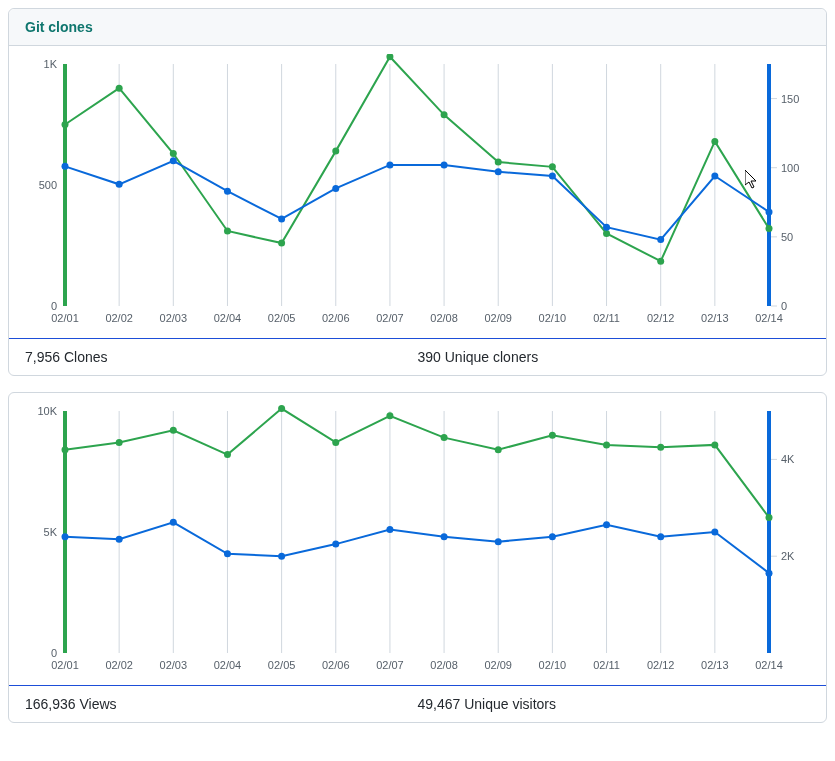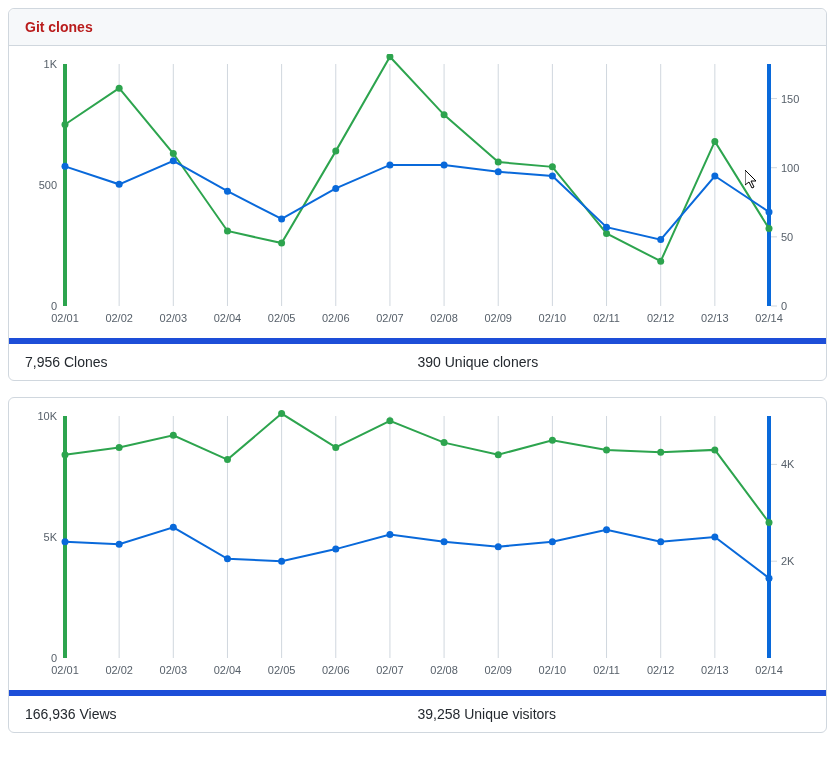--- a/index.html
+++ b/index.html
@@ -14,29 +14,29 @@
       border-radius: 6px;
       margin-bottom: 16px;
       background: #fff;
     }
     .panel-header {
       padding: 10px 16px;
       background: #f6f8fa;
       border-bottom: 1px solid #d0d7de;
       font-size: 14px;
       font-weight: 600;
-      color: #b91c1c;
+      color: #0f766e;
       border-radius: 6px 6px 0 0;
     }
     .chart-wrap {
       padding: 8px 8px 4px 8px;
     }
     .panel-footer {
       display: flex;
-      border-top: 6px solid #1d4ed8;
+      border-top: 1px solid #1d4ed8;
       font-size: 14px;
       color: #24292f;
       padding: 10px 16px;
     }
     .footer-left { flex: 1; text-align: left; }
     .footer-right { flex: 1; text-align: left; }
     .axis-label { font-size: 11px; fill: #57606a; }
     .tick-line { stroke: #d0d7de; stroke-width: 1; }
     .series-green { stroke: #2da44e; stroke-width: 2; fill: none; }
     .series-blue { stroke: #0969da; stroke-width: 2; fill: none; }
@@ -203,21 +203,21 @@
         <circle cx="481.2307692307693" cy="140.68" r="3.5" class="dot-blue"></circle>
         <circle cx="535.3846153846154" cy="135.84" r="3.5" class="dot-blue"></circle>
         <circle cx="589.5384615384615" cy="123.73999999999998" r="3.5" class="dot-blue"></circle>
         <circle cx="643.6923076923077" cy="135.84" r="3.5" class="dot-blue"></circle>
         <circle cx="697.8461538461539" cy="131" r="3.5" class="dot-blue"></circle>
         <circle cx="752" cy="172.14" r="3.5" class="dot-blue"></circle>
       </svg>
   </div>
   <div class="panel-footer">
     <div class="footer-left">166,936 Views</div>
-    <div class="footer-right">39,258 Unique visitors</div>
+    <div class="footer-right">49,467 Unique visitors</div>
   </div>
 </div>
 
 <div class="cursor" id="cursor" style="left: 745px; top: 170px;">
   <svg viewBox="0 0 16 20" width="16" height="20">
     <path d="M0 0 L0 15 L4 12 L7 18 L9 17 L6 11 L11 11 Z" fill="#fff" stroke="#000" stroke-width="1"></path>
   </svg>
 </div>
 
 </body></html>

